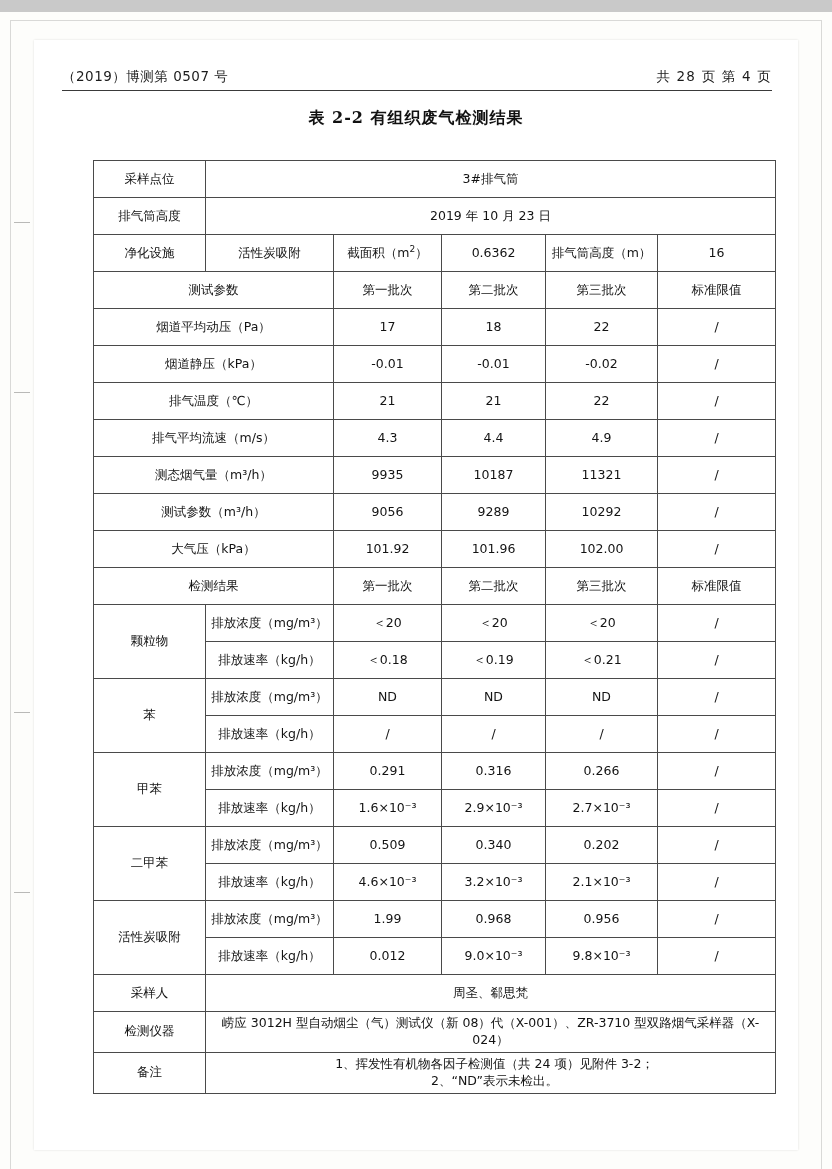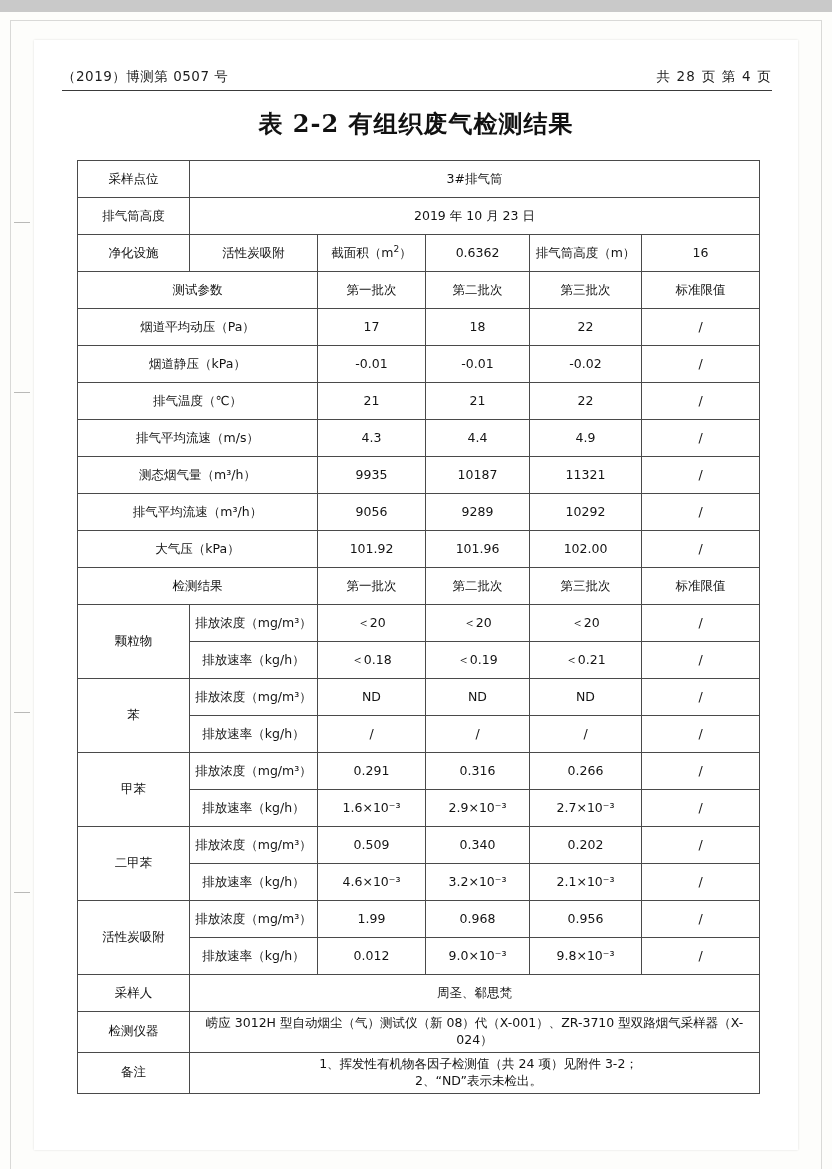--- a/index.html
+++ b/index.html
@@ -50,29 +50,29 @@
     border-bottom: 1.2px solid #3a3a3a;
   }
   .header .left { letter-spacing: 0.5px; }
   .header .right { letter-spacing: 1.2px; }
   .title {
     position: absolute;
     top: 96px;
     left: 0;
     width: 832px;
     text-align: center;
-    font-size: 24px;
+    font-size: 16px;
     font-weight: bold;
     color: #111;
     letter-spacing: 1px;
     font-family: "DejaVu Serif", "Liberation Serif", serif;
   }
   table.main {
     position: absolute;
-    left: 77px;
+    left: 93px;
     top: 148px;
     width: 682px;
     border-collapse: collapse;
     table-layout: fixed;
     font-size: 12.5px;
     color: #131313;
   }
   table.main td {
     border: 1px solid #4a4a4a;
     text-align: center;
@@ -186,21 +186,21 @@
           <td>/</td>
         </tr>
         <tr>
           <td colspan="2" class="param">测态烟气量（m³/h）</td>
           <td>9935</td>
           <td>10187</td>
           <td>11321</td>
           <td>/</td>
         </tr>
         <tr>
-          <td colspan="2" class="param">排气平均流速（m³/h）</td>
+          <td colspan="2" class="param">测试参数（m³/h）</td>
           <td>9056</td>
           <td>9289</td>
           <td>10292</td>
           <td>/</td>
         </tr>
         <tr>
           <td colspan="2" class="param">大气压（kPa）</td>
           <td>101.92</td>
           <td>101.96</td>
           <td>102.00</td>

